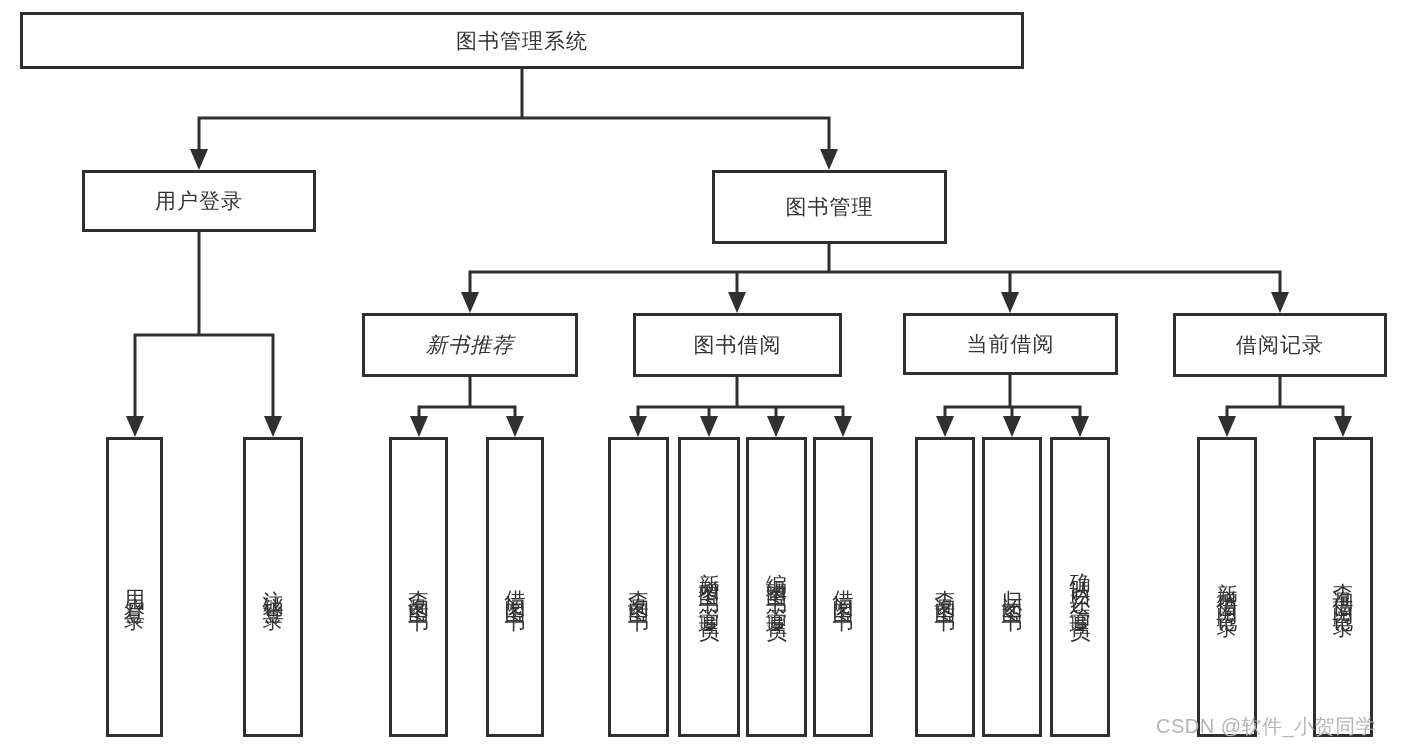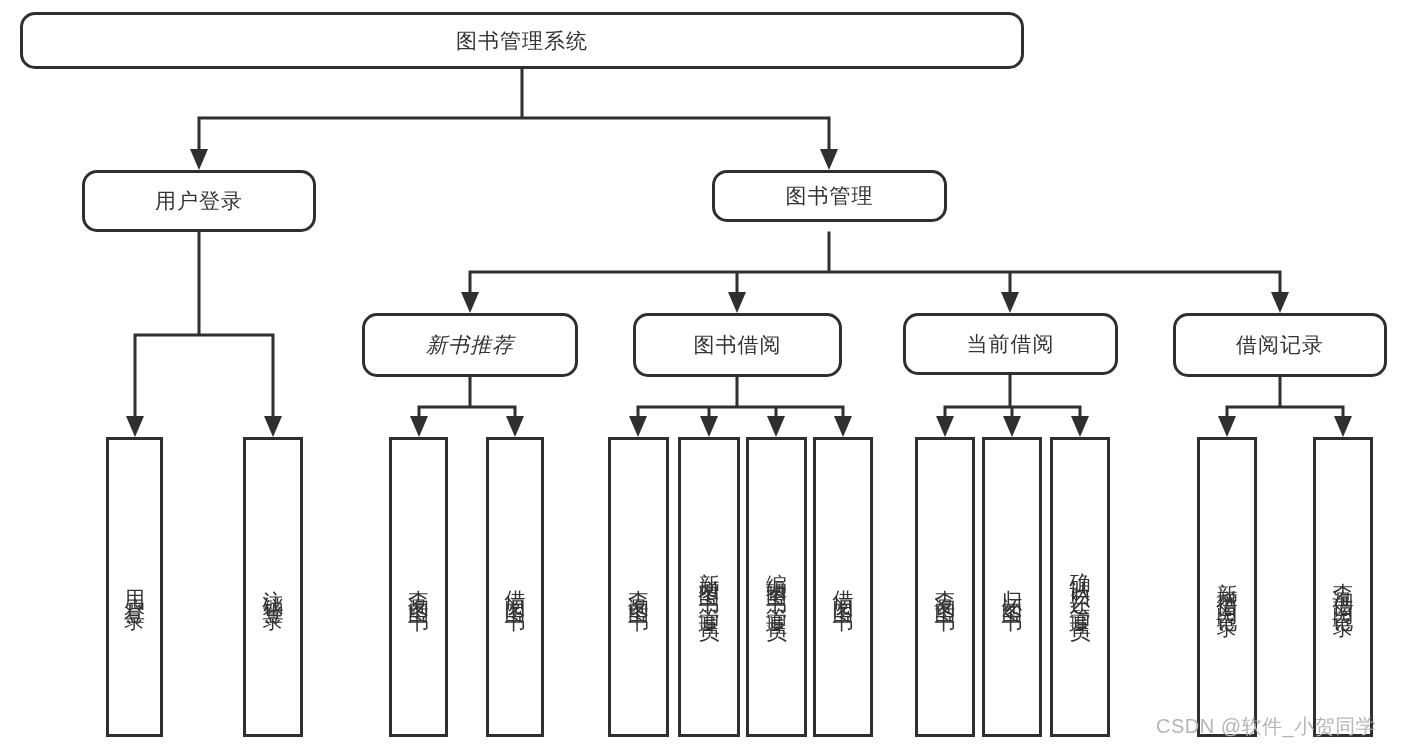--- a/index.html
+++ b/index.html
@@ -20,21 +20,21 @@
   .node {
     position: absolute;
     box-sizing: border-box;
     border: 3px solid #2f2f2f;
     background: #ffffff;
     display: flex;
     align-items: center;
     justify-content: center;
     color: #333333;
   }
-  .hbox { font-size: 21px; letter-spacing: 1px; border-radius: 15px; }
+  .hbox { font-size: 21px; letter-spacing: 1px; }
   .vbox { writing-mode: vertical-rl; font-size: 21px; letter-spacing: 7px; }
   .vbox span, .hbox span { display: block; }
   .watermark {
     position: absolute;
     left: 1156px;
     top: 713px;
     font-size: 20px;
     letter-spacing: 0.5px;
     color: #b5b5b5;
     z-index: 5;
@@ -86,21 +86,21 @@
     </g>
   </svg>
 
   <div class="node hbox" style="left:20px; top:12px; width:1004px; height:57px;">
     <span>图书管理系统</span>
   </div>
 
   <div class="node hbox" style="left:82px; top:170px; width:234px; height:62px;">
     <span>用户登录</span>
   </div>
-  <div class="node hbox" style="left:712px; top:170px; width:235px; height:52px;">
+  <div class="node hbox" style="left:712px; top:170px; width:235px; height:74px;">
     <span>图书管理</span>
   </div>
 
   <div class="node hbox" style="left:362px; top:313px; width:216px; height:64px;font-style:italic;">
     <span>新书推荐</span>
   </div>
   <div class="node hbox" style="left:903px; top:313px; width:215px; height:62px;">
     <span>当前借阅</span>
   </div>
   <div class="node hbox" style="left:633px; top:313px; width:209px; height:64px;">

